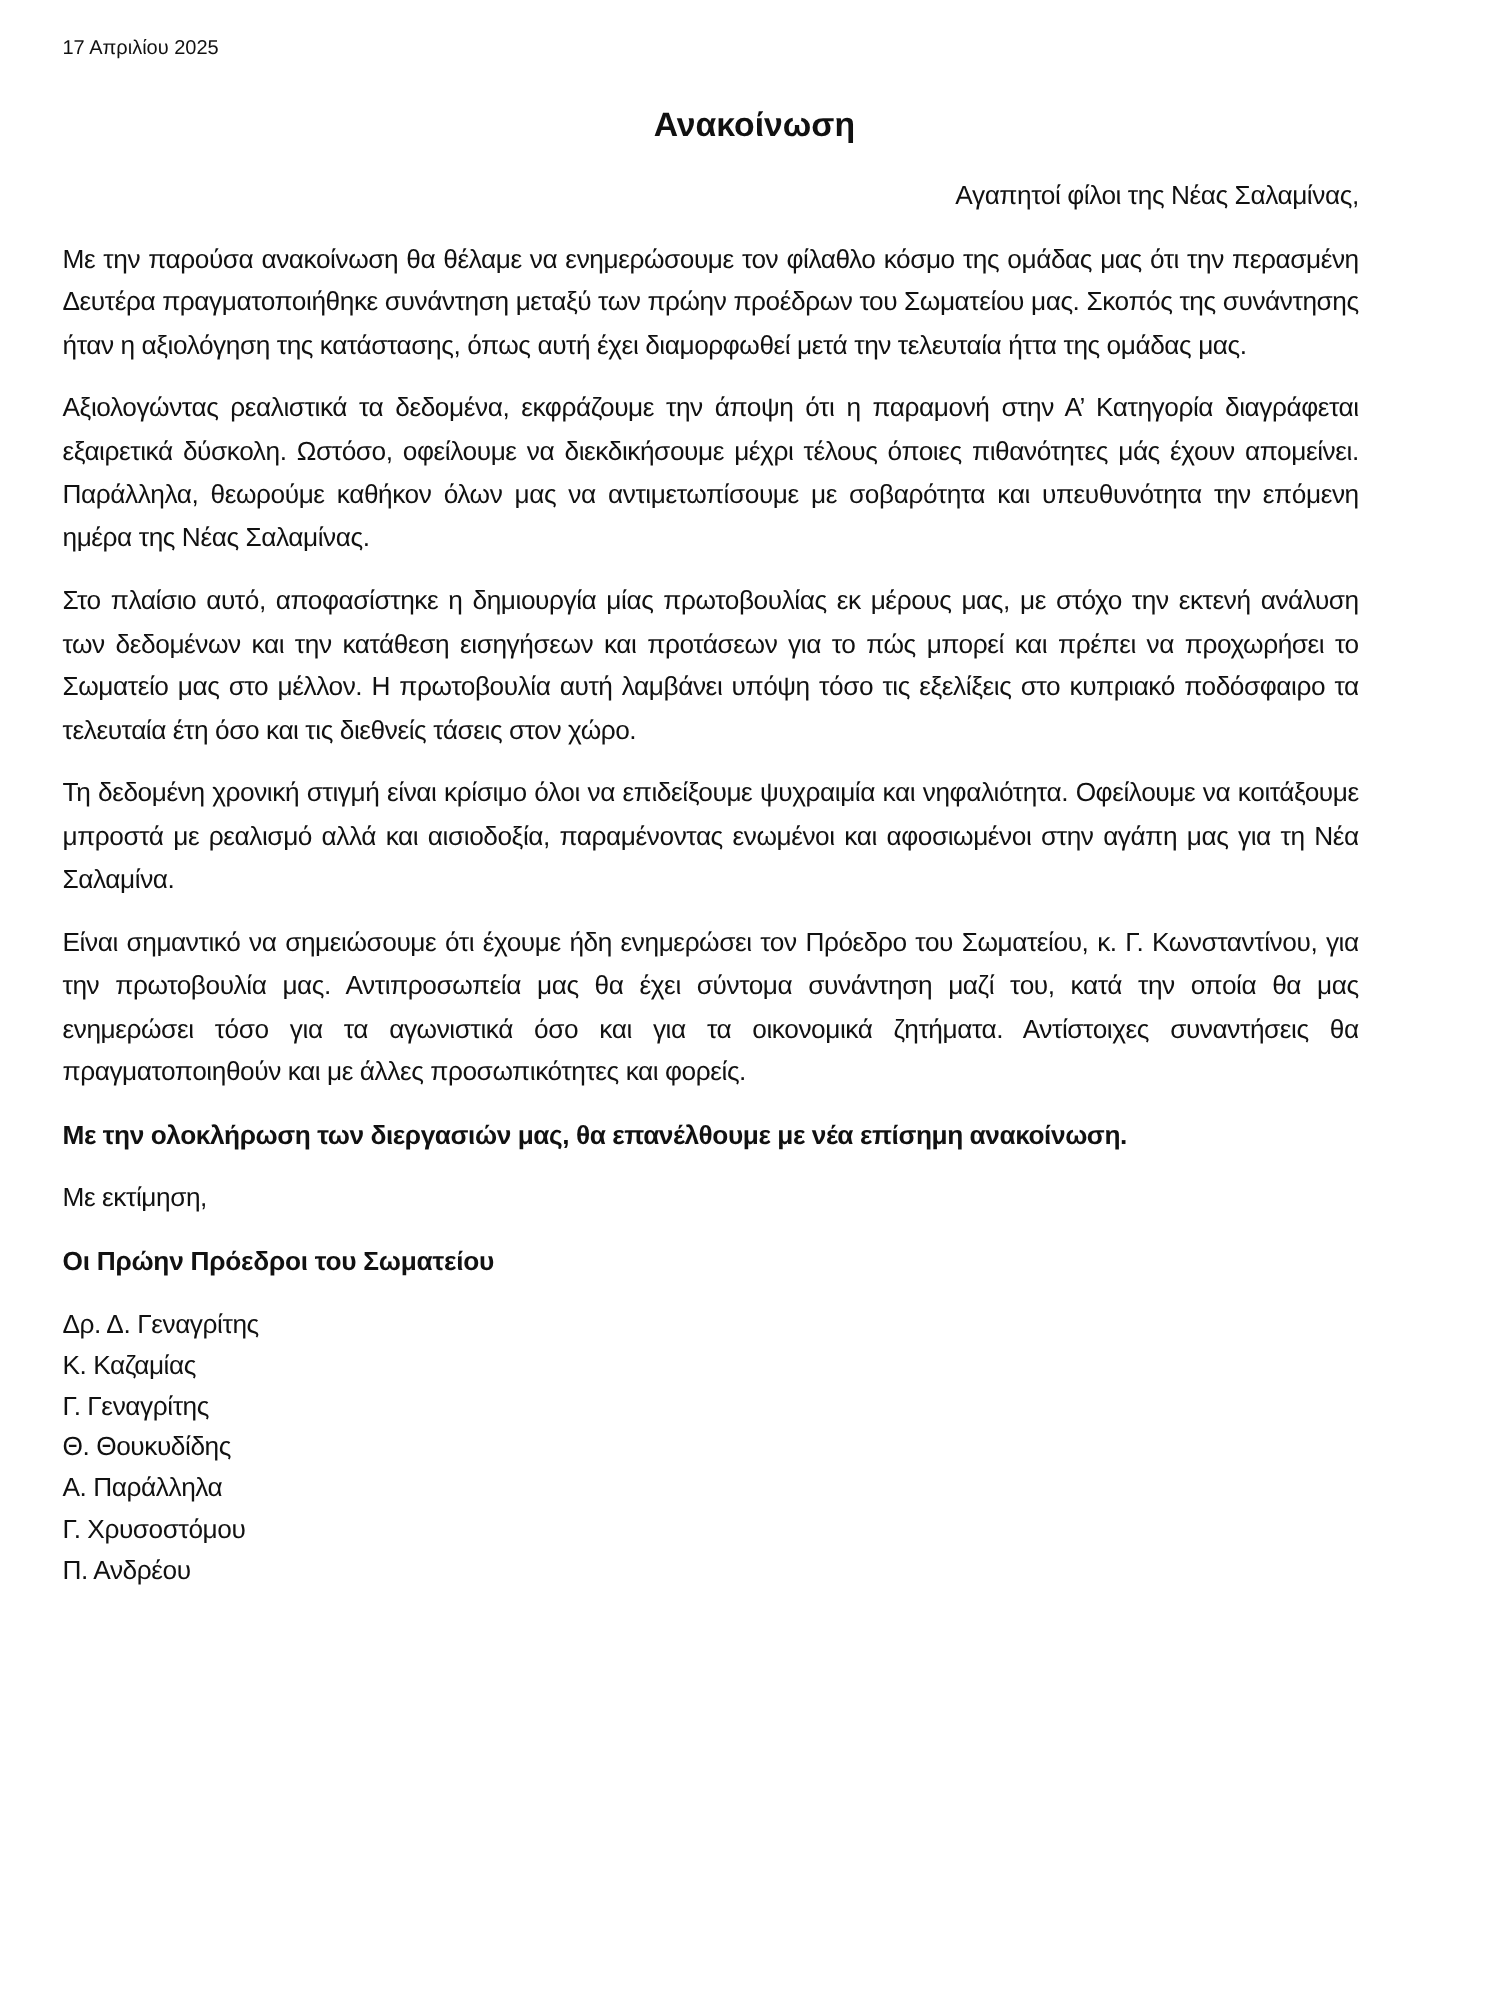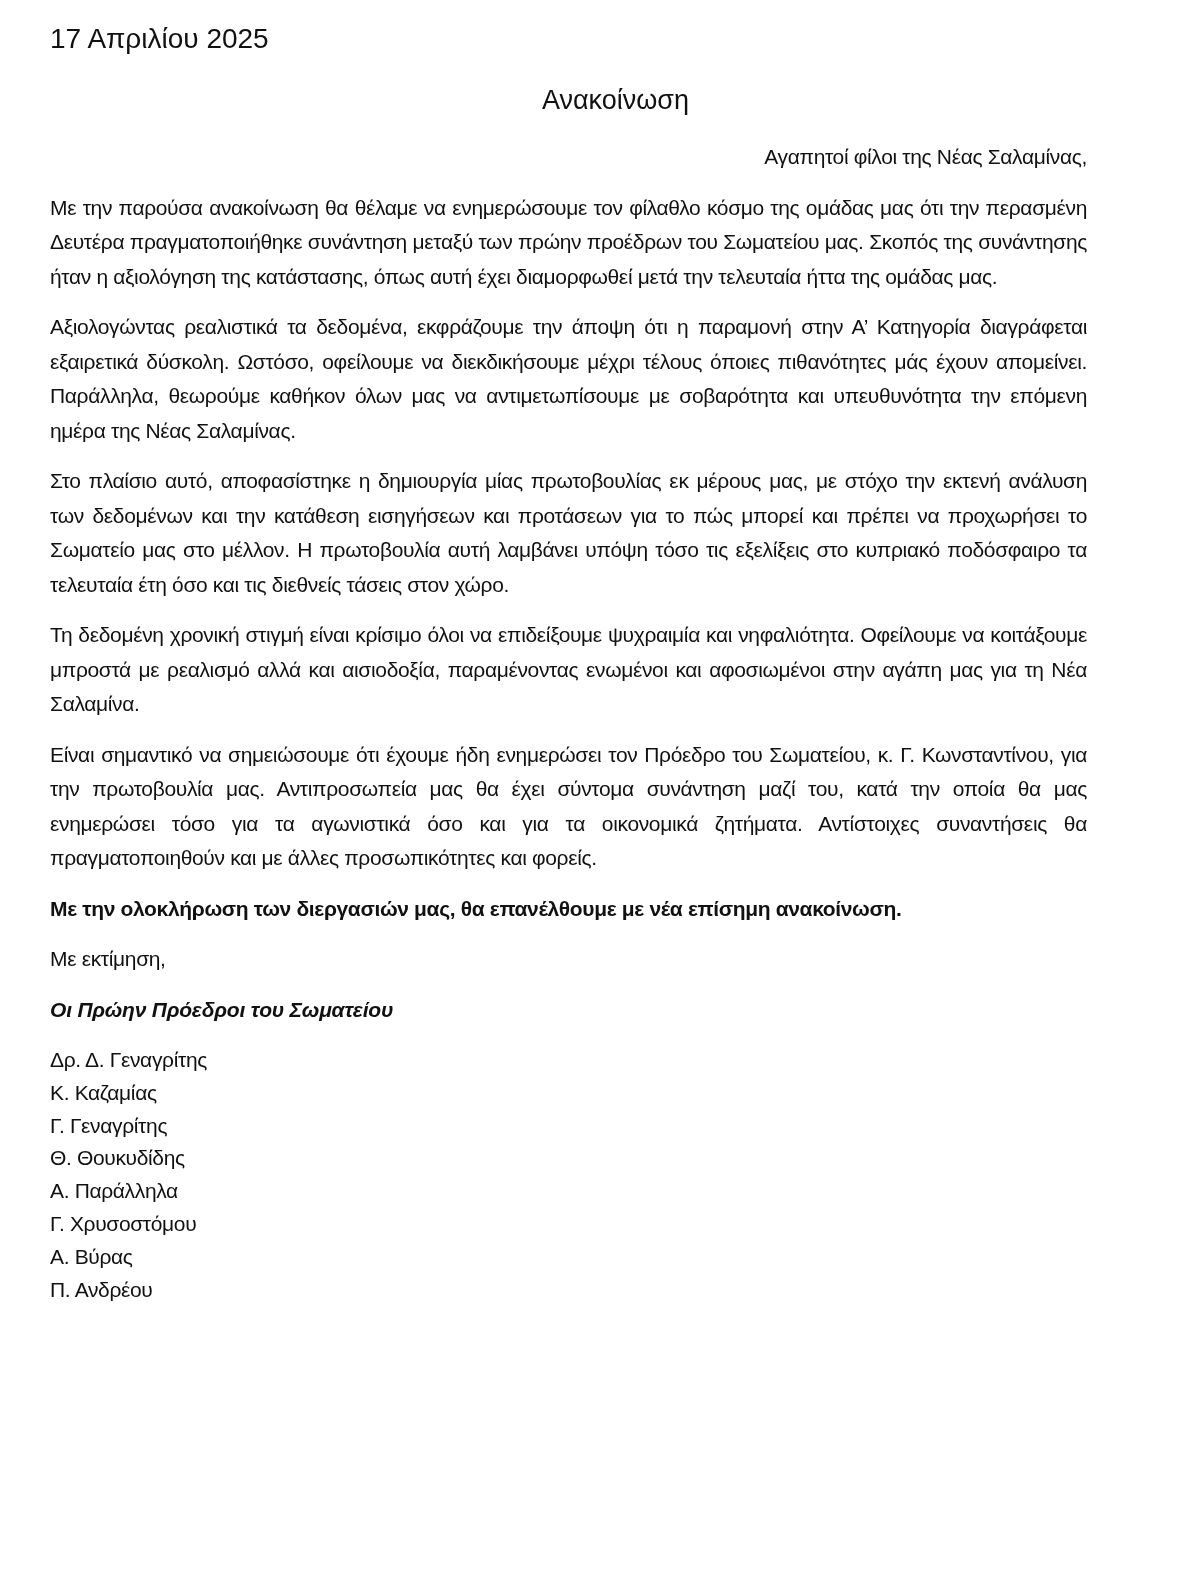--- a/index.html
+++ b/index.html
@@ -18,32 +18,32 @@
     .page {
       position: absolute;
       left: 50px;
       top: 0;
       width: 1037px;
     }
     .date {
       position: absolute;
       top: 22px;
       left: 0;
-      font-size: 28px;
+      font-size: 16px;
       line-height: 34px;
       white-space: nowrap;
     }
     .title {
       position: absolute;
       top: 80px;
-      left: 12px;
+      left: 0;
       width: 1037px;
       text-align: center;
       font-size: 27px;
-      font-weight: normal;
+      font-weight: bold;
       line-height: 40px;
       padding-left: 70px;
       box-sizing: border-box;
     }
     .body-text {
       position: absolute;
       top: 140px;
       left: 0;
       width: 1037px;
       font-size: 21px;
@@ -64,21 +64,20 @@
       white-space: nowrap;
       font-weight: bold;
     }
     .closing {
       margin: 0 0 16px 0;
     }
     .signatory-title {
       margin: 0 0 17px 0;
       font-weight: bold;
       letter-spacing: -0.2px;
-      font-style: italic;
     }
     .names {
       margin: 0;
       padding: 0;
       list-style: none;
     }
     .names li {
       line-height: 32.8px;
       white-space: nowrap;
     }
@@ -100,17 +99,16 @@
     <p class="single">Με την ολοκλήρωση των διεργασιών μας, θα επανέλθουμε με νέα επίσημη ανακοίνωση.</p>
     <p class="closing">Με εκτίμηση,</p>
     <p class="signatory-title">Οι Πρώην Πρόεδροι του Σωματείου</p>
     <ul class="names">
       <li>Δρ. Δ. Γεναγρίτης</li>
       <li>Κ. Καζαμίας</li>
       <li>Γ. Γεναγρίτης</li>
       <li>Θ. Θουκυδίδης</li>
       <li>Α. Παράλληλα</li>
       <li>Γ. Χρυσοστόμου</li>
-      <li>Α. Βύρας</li>
       <li>Π. Ανδρέου</li>
     </ul>
   </div>
 </div>
 
 </body></html>

